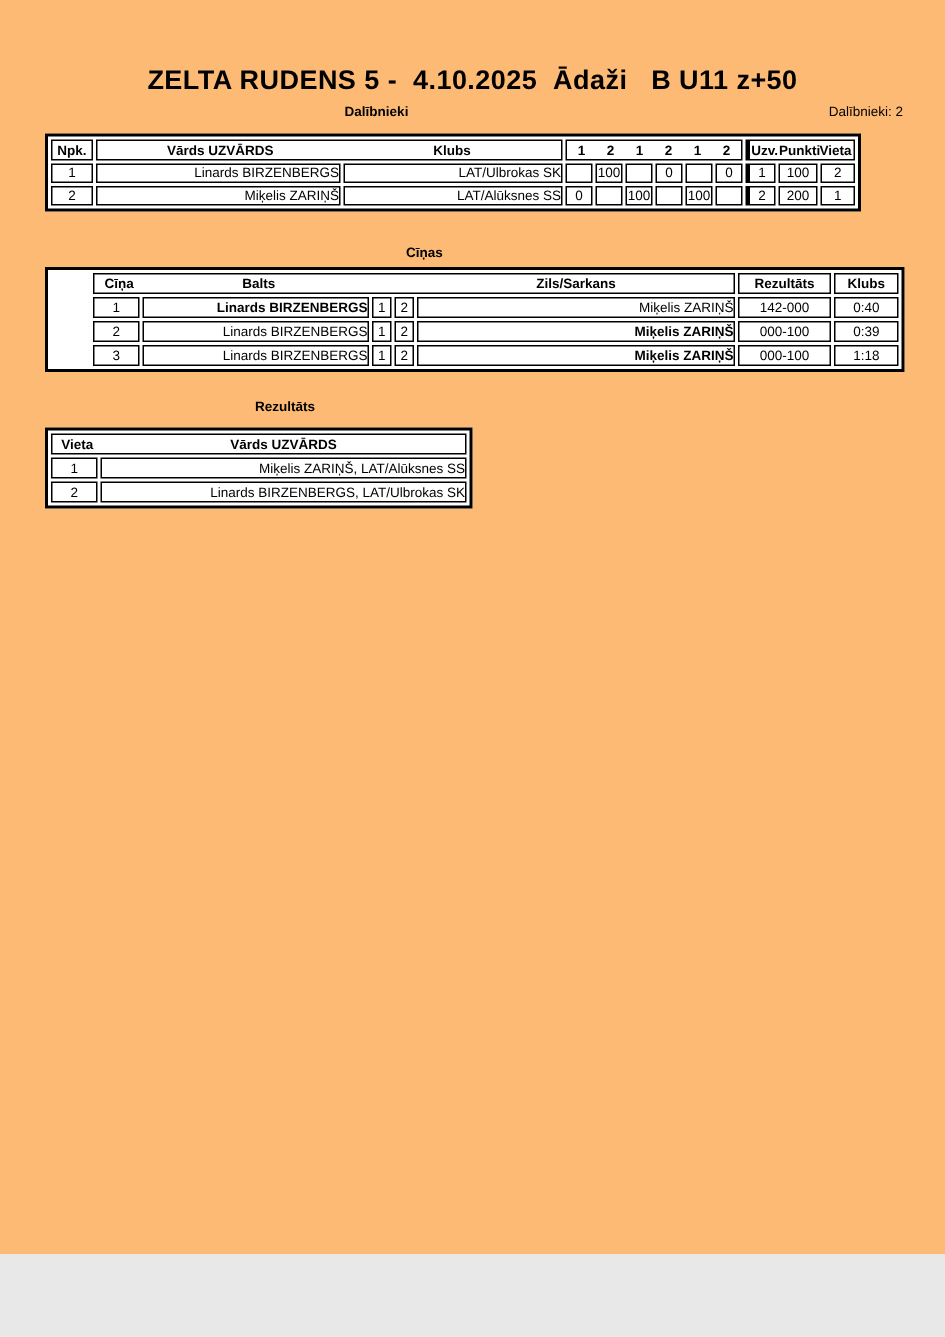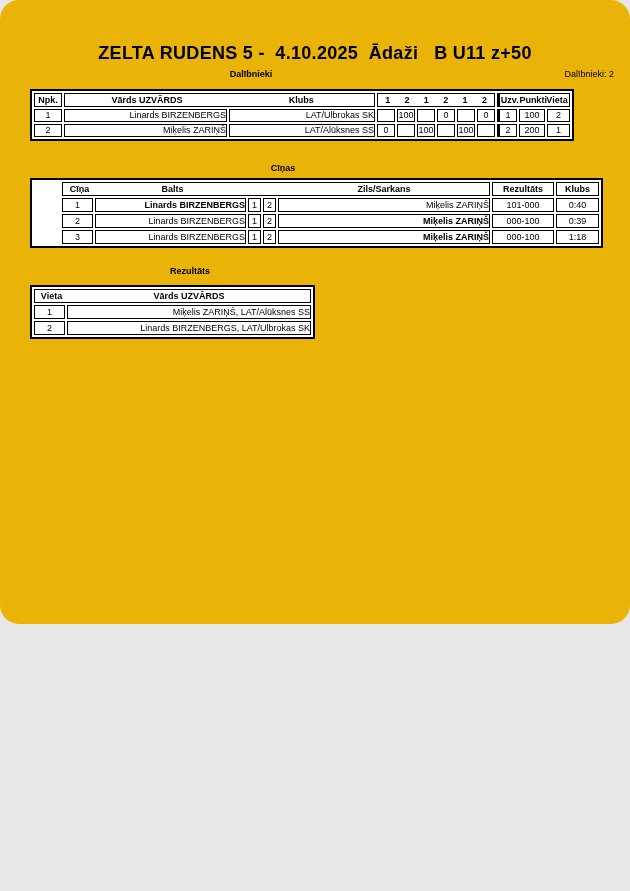--- a/index.html
+++ b/index.html
@@ -1,43 +1,42 @@
 <!DOCTYPE html>
 <html><head>
 <meta charset="utf-8">
 <style>
   html,body{margin:0;padding:0;background:#e8e8e8;}
   .page{
     position:relative;
-    width:630px;height:624px;
-    background:#eab308;
+    width:630px;height:836px;
+    background:#fdba74;
     font-family:"Liberation Sans", sans-serif;
     color:#000;
     overflow:hidden;
-    border-radius:19px;
   }
   .title{
     position:absolute;top:43px;left:0;right:0;
     text-align:center;
     font-size:18px;font-weight:bold;
     white-space:pre;
     letter-spacing:0.3px;
   }
   .sec-label{
     position:absolute;
     font-size:9px;font-weight:bold;
     transform:translateX(-50%);
     white-space:nowrap;
     padding-left:36px;
   }
   .lbl-participants{left:233px;top:69px;}
   .lbl-fights{left:265px;top:163px;}
   .lbl-results{left:172px;top:266px;}
   .count-label{
-    position:absolute;top:69px;right:16px;
+    position:absolute;top:69px;right:28px;
     font-size:9px;font-weight:normal;
   }
   table{
     position:absolute;
     border-collapse:separate;
     border-spacing:2px;
     border:2px solid #000;
     table-layout:fixed;
     background:#fff;
   }
@@ -177,21 +176,21 @@
       </td>
       <td>Rezultāts</td>
       <td>Klubs</td>
     </tr>
     <tr>
       <td class="c">1</td>
       <td class="l"><span class="b">Linards BIRZENBERGS</span></td>
       <td class="c">1</td>
       <td class="c">2</td>
       <td class="l">Miķelis ZARIŅŠ</td>
-      <td class="c">101-000</td>
+      <td class="c">142-000</td>
       <td class="c">0:40</td>
     </tr>
     <tr>
       <td class="c">2</td>
       <td class="l">Linards BIRZENBERGS</td>
       <td class="c">1</td>
       <td class="c">2</td>
       <td class="l"><span class="b">Miķelis ZARIŅŠ</span></td>
       <td class="c">000-100</td>
       <td class="c">0:39</td>

